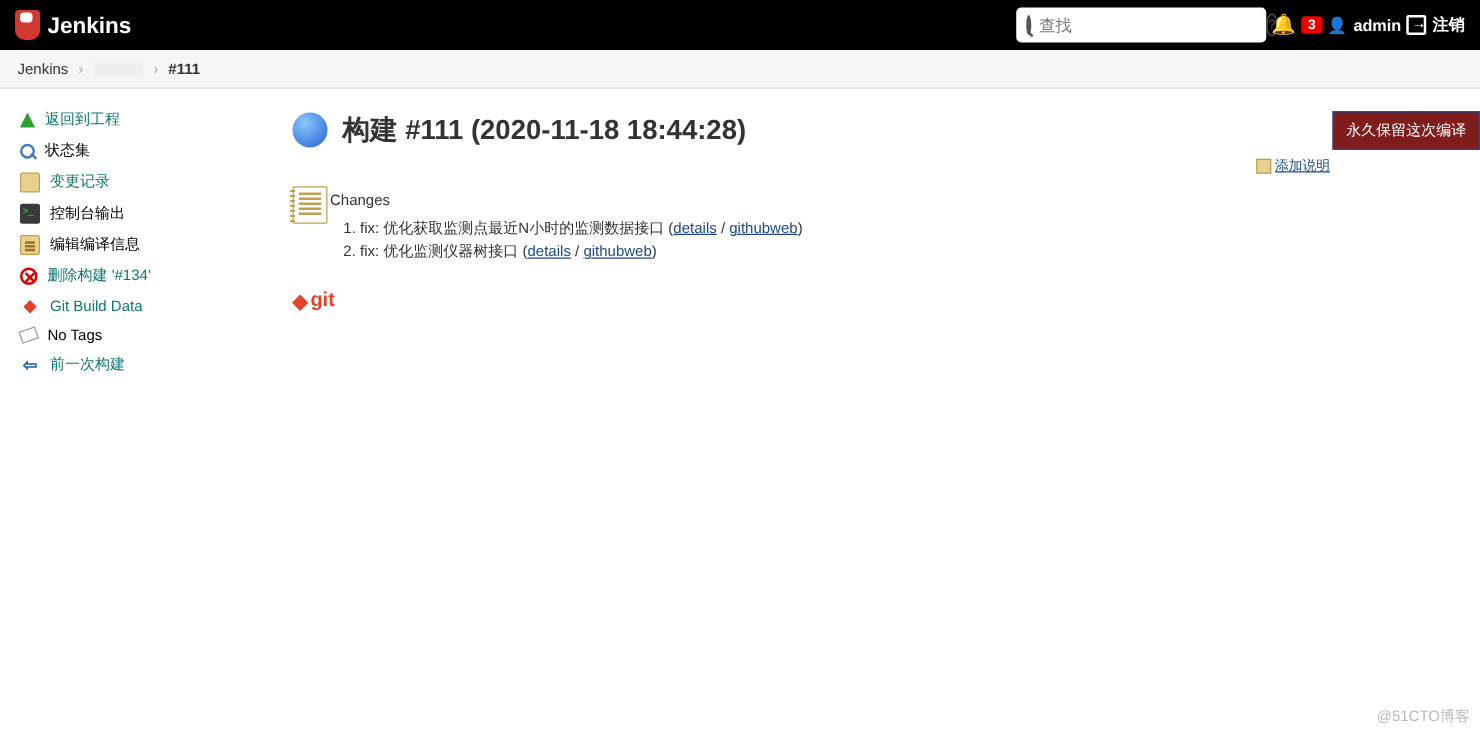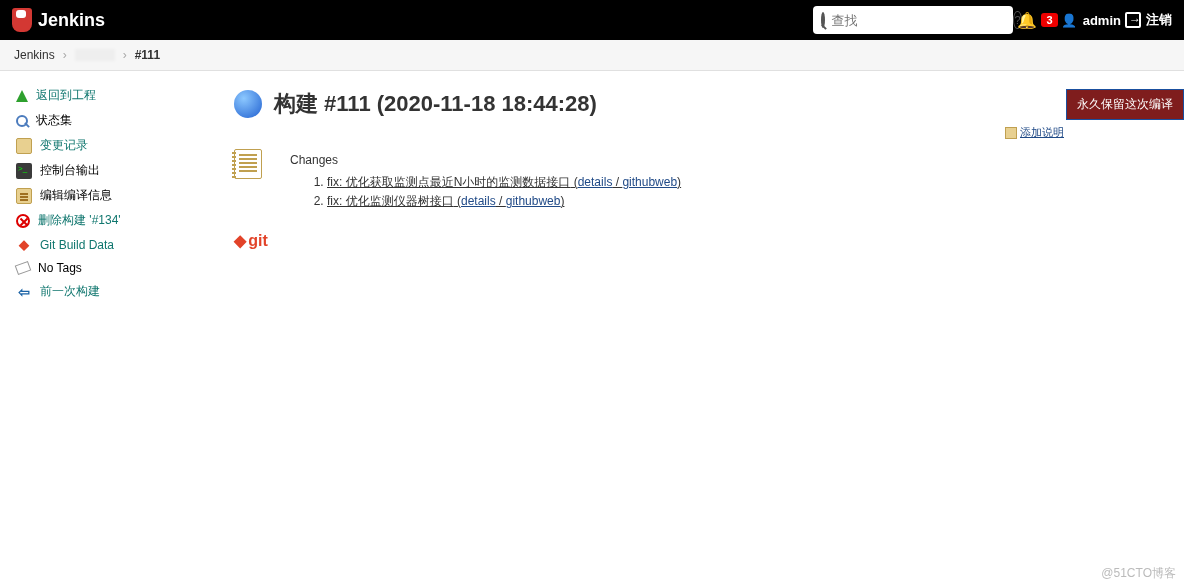--- a/index.html
+++ b/index.html
@@ -53,31 +53,31 @@
 .title-row { display:flex; align-items:center; gap:12px; }
 .ball { width:28px; height:28px; border-radius:50%; background:radial-gradient(circle at 35% 30%,#8cc8ff,#2060d0); }
 .title { font-size:22px; font-weight:bold; }
 .keep-btn { position:absolute; right:0; top:18px; background:#7f1d1d; color:#fff; padding:6px 10px; font-size:12px; border:1px solid #1a4f9e; cursor:pointer; }
 .meta-box { position:absolute; right:0; top:50px; font-size:11px; text-align:left; line-height:1.6; }
 .meta-box a { color:#204a87; }
 .add-desc { position:absolute; right:120px; top:54px; display:flex; align-items:center; gap:3px; font-size:11px; }
 .add-desc-icon { width:12px;height:12px;background:#e8d090;border:1px solid #c0a050;}
 
 .sections { margin-top:30px; }
-.section { display:flex; gap:28px; margin-bottom:14px; align-items:flex-start; }
+.section { display:flex; gap:2px; margin-bottom:14px; align-items:flex-start; }
 .sec-icon { width:30px; height:30px; flex-shrink:0; }
 .notes-icon { width:28px;height:30px; background:#fff; border:1px solid #c0a050; border-radius:2px; position:relative; }
 .notes-icon::before{content:"";position:absolute;left:-3px;top:2px;width:4px;height:26px;background:repeating-linear-gradient(#c0a050 0 2px,transparent 2px 4px);}
 .notes-icon::after{content:"";position:absolute;left:4px;top:4px;width:18px;height:2px;background:#c0a050;box-shadow:0 4px 0 #c0a050,0 8px 0 #c0a050,0 12px 0 #c0a050,0 16px 0 #c0a050;}
 .user-icon { width:28px;height:28px; background:#e8a020; transform:rotate(45deg); border-radius:4px; position:relative; }
 .user-icon::after{content:"";position:absolute;inset:3px;background:#f8c050;border-radius:3px;}
 .git-icon { color:#e24329; font-weight:bold; font-size:16px; display:flex; align-items:center; }
 .git-icon::before{content:"◆";margin-right:2px;}
 .sec-body { font-size:12px; line-height:1.6; padding-top:2px; }
-.sec-body ol { margin-left:37px; margin-top:3px;text-decoration:underline; }
+.sec-body ol { margin-left:24px; margin-top:3px; }
 .sec-body ul { margin-left:24px; margin-top:5px; list-style:disc; }
 .rev-blur { display:inline-block; width:160px; height:10px; background:#f0f0f0; filter:blur(1px); vertical-align:middle; }
 .watermark { position:fixed; right:8px; bottom:2px; font-size:12px; color:#bbb; }
 </style>
 </head>
 <body>
 
 <div class="header">
   <div class="logo-area">
     <span class="logo-icon"></span>

